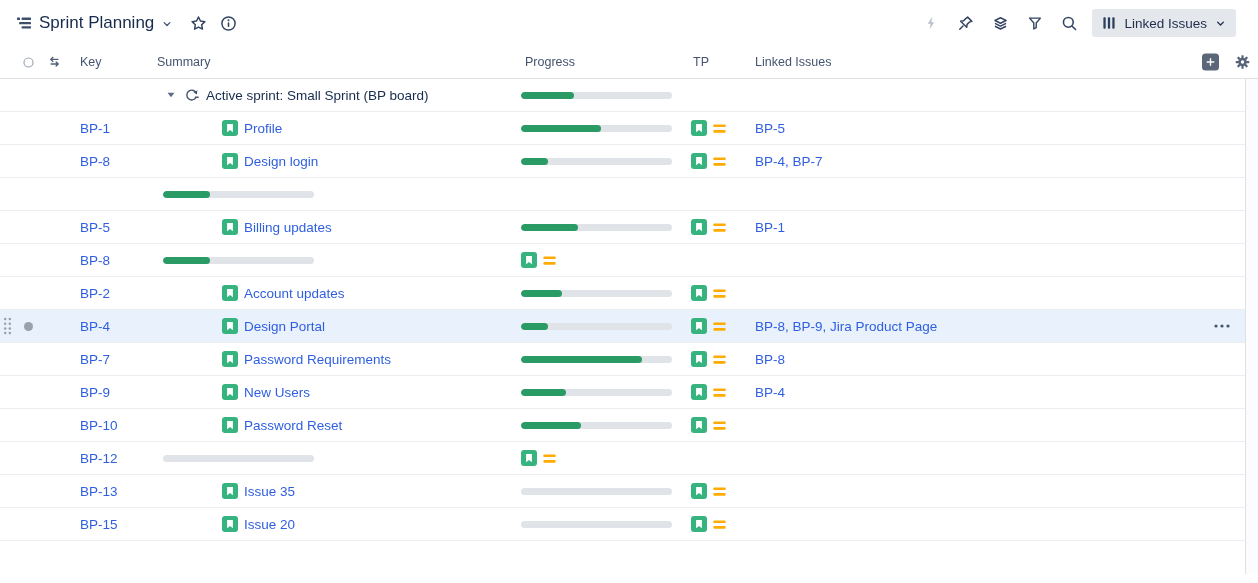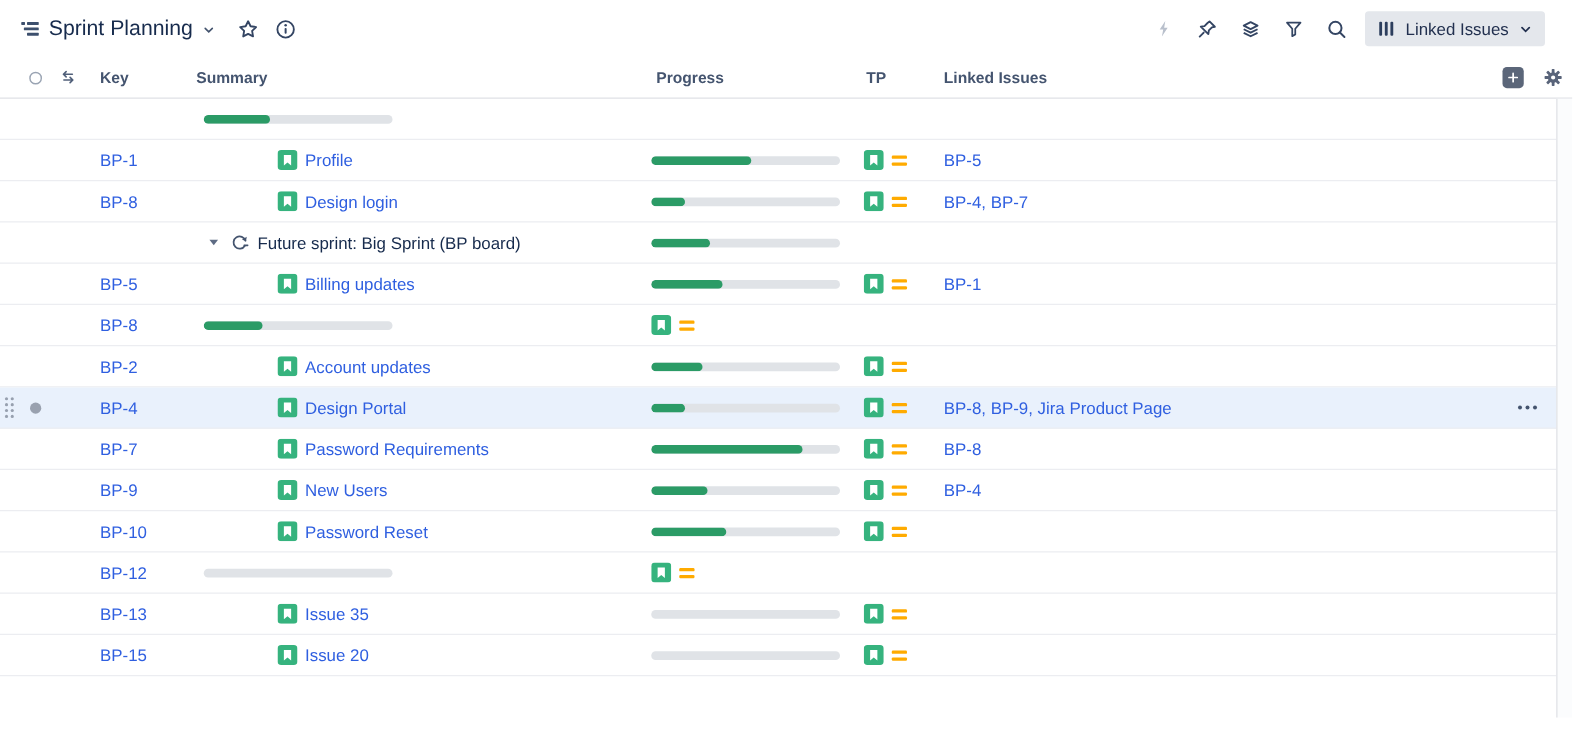--- a/index.html
+++ b/index.html
@@ -22,21 +22,21 @@
               background:var(--c-button-bg,#E4E7EC); border:none; border-radius:3px;
               padding:0 10px; cursor:pointer; }
   .view-btn-label { font-size:13.5px; font-weight:500; color:#22304F; font-family:"Liberation Sans",sans-serif; }
 
   
   :root { --cols: 14px 28px 24px 91px 358px 170px 60px 446px 54px; }
   .grid-header { position:relative; width:1258px; height:33px;
                  border-bottom:1px solid var(--c-header-border,#DFE1E6); }
   .grid-header .hrow { display:grid; grid-template-columns:var(--cols); width:1245px; height:100%;
                        align-items:center; }
-  .hlabel { font-size:12.5px; font-weight:700; color:var(--c-header-text,#44546F); }
+  .hlabel { font-size:12.5px; font-weight:400; color:var(--c-header-text,#44546F); }
   .c-key-h { padding-left:14px; }
   .c-progress-h { padding-left:10px;text-align:center; }
   .c-tp-h { padding-left:8px; }
   .c-linked-h { padding-left:10px; }
   .c-center { display:flex; justify-content:center; align-items:center; }
   .header-actions { position:absolute; right:8px; top:50%; transform:translateY(-50%);
                     display:flex; align-items:center; gap:16px; }
   .plus-btn { width:17px; height:17px; background:#5B6679; border-radius:3.5px;
               display:flex; align-items:center; justify-content:center; cursor:pointer; }
   .gear { display:inline-flex; cursor:pointer; }
@@ -227,20 +227,36 @@
       </span>
     </div>
   </div>
 
   <div class="grid-body">
   <div class="row group-row">
     <div class="cell"></div>
     <div class="cell"></div>
     <div class="cell"></div>
     <div class="cell"></div>
+    <div class="cell c-summary group-cell">
+      <span class="tri">
+        <svg width="10" height="10" viewBox="0 0 16 16">
+              <path d="M2.5 4.5h11L8 11.5z" fill="#5E6C84"></path>
+            </svg>
+      </span>
+      <span class="group-icon">
+        <svg width="15" height="15" viewBox="0 0 16 16">
+          <path d="M12.7 10.2A5.2 5.2 0 1 1 13.2 6" fill="none" stroke="#44546E" stroke-width="1.5" stroke-linecap="round"></path>
+          <path d="M14.3 2.5l-.6 3.6-3.5-1z" fill="#44546E"></path>
+          <path d="M12.2 9.9h2.9" stroke="#44546E" stroke-width="1.5" stroke-linecap="round"></path>
+        </svg>
+      </span>
+
+      <span class="group-label">Active sprint: Small Sprint (BP board)</span>
+    </div>
     <div class="cell c-progress">
       <div class="bar">
             <div class="bar-fill" style="width: 35%;"></div>
           </div>
     </div>
     <div class="cell c-tp"></div>
     <div class="cell c-linked"></div>
     <div class="cell c-actions"></div>
   </div>
 
@@ -382,36 +398,20 @@
             </svg>
       </span>
     </div>
   </div>
 
   <div class="row group-row">
     <div class="cell"></div>
     <div class="cell"></div>
     <div class="cell"></div>
     <div class="cell"></div>
-    <div class="cell c-summary group-cell">
-      <span class="tri">
-        <svg width="10" height="10" viewBox="0 0 16 16">
-              <path d="M2.5 4.5h11L8 11.5z" fill="#5E6C84"></path>
-            </svg>
-      </span>
-      <span class="group-icon">
-        <svg width="15" height="15" viewBox="0 0 16 16">
-          <path d="M12.7 10.2A5.2 5.2 0 1 1 13.2 6" fill="none" stroke="#44546E" stroke-width="1.5" stroke-linecap="round"></path>
-          <path d="M14.3 2.5l-.6 3.6-3.5-1z" fill="#44546E"></path>
-          <path d="M12.2 9.9h2.9" stroke="#44546E" stroke-width="1.5" stroke-linecap="round"></path>
-        </svg>
-      </span>
-
-      <span class="group-label">Future sprint: Big Sprint (BP board)</span>
-    </div>
     <div class="cell c-progress">
       <div class="bar">
             <div class="bar-fill" style="width: 31%;"></div>
           </div>
     </div>
     <div class="cell c-tp"></div>
     <div class="cell c-linked"></div>
     <div class="cell c-actions"></div>
   </div>
 

